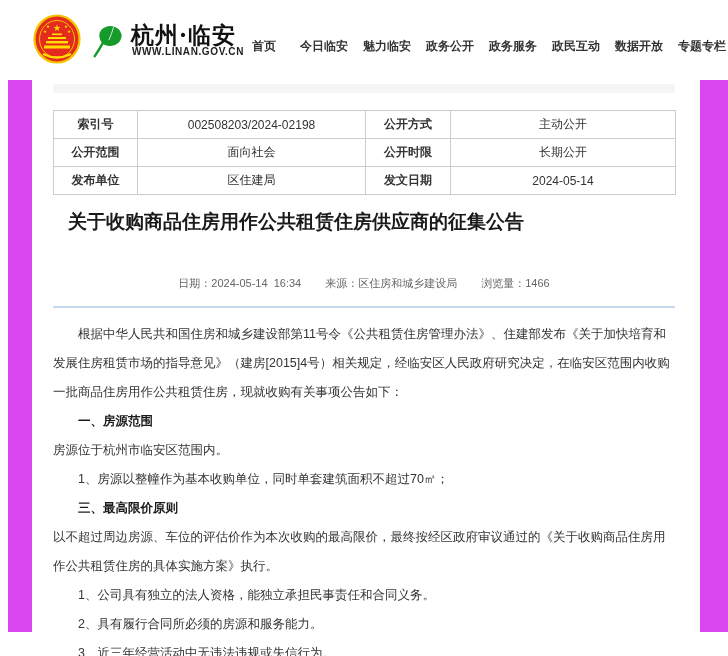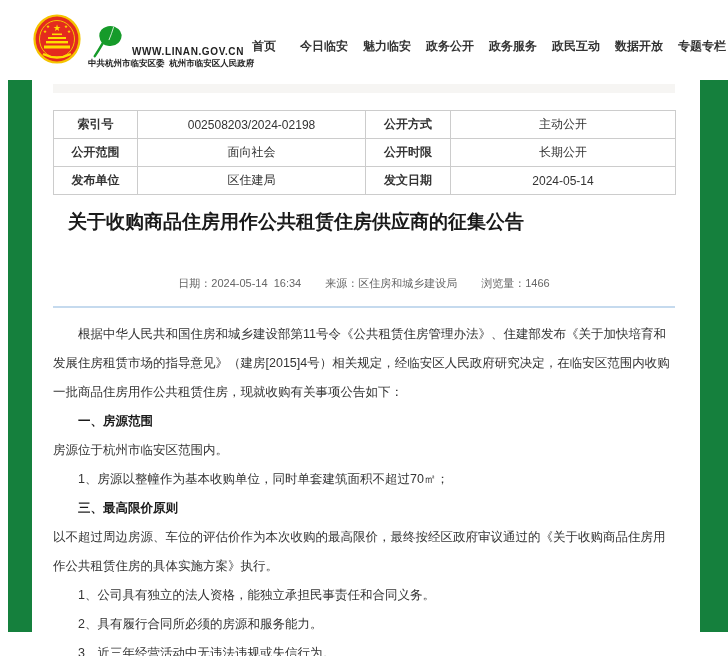--- a/index.html
+++ b/index.html
@@ -18,21 +18,21 @@
   .brand-url { position:absolute; left:132px; top:46px; font-size:10px; font-weight:bold;
     color:#222; letter-spacing:0.6px; white-space:nowrap; }
   .brand-org { position:absolute; left:88px; top:58px; font-size:8.5px; font-weight:bold;
     color:#222; white-space:pre; }
 
   .nav { position:absolute; left:252px; top:38px; display:flex; gap:15px; align-items:center; }
   .nav span { font-size:12px; font-weight:bold; color:#333; white-space:nowrap; cursor:pointer; }
   .nav span:first-child { margin-right:9px; }
 
   
-  .page-bg { position:absolute; left:8px; top:80px; width:720px; height:552px; background:#15803d; }
+  .page-bg { position:absolute; left:8px; top:80px; width:720px; height:552px; background:#d946ef; }
   .panel { position:absolute; left:24px; top:0; width:668px; height:552px; background:#fff; }
   .panel-strip { position:absolute; left:21px; top:4px; width:622px; height:9px; background:#f6f5f3; }
 
   
   .info-table { position:absolute; left:21px; top:30px; width:622px; border-collapse:collapse; table-layout:fixed; }
   .info-table td { border:1px solid #ccc; height:28px; text-align:center; vertical-align:middle;
     font-size:12px; color:#333; overflow:hidden; white-space:nowrap; }
   .info-table td.lbl { font-weight:bold; }
 
   
@@ -68,22 +68,22 @@
         <rect x="15" y="23" width="18" height="2" fill="#ffde00"></rect>
         <rect x="13" y="27" width="22" height="2.4" fill="#ffde00"></rect>
         <rect x="11" y="31.5" width="26" height="3" fill="#ffde00"></rect>
         <path d="M10,40 Q24,47 38,40" fill="none" stroke="#ffde00" stroke-width="2.4"></path>
       </svg>
       <svg class="ginkgo" viewBox="0 0 40 36">
         <path d="M6,34 Q10,28 14,21" fill="none" stroke="#169b2a" stroke-width="2.6" stroke-linecap="round"></path>
         <path d="M14,21 Q8,12 13,6 Q20,0 27,3 Q36,7 34,15 Q32,22 24,23 Q18,24 14,21 Z" fill="#169b2a"></path>
         <path d="M26,3 Q24,10 21,17" fill="none" stroke="#ffffff" stroke-width="1" opacity="0.85"></path>
       </svg>
+      <div class="brand-name">杭州·临安</div>
       <div class="brand-url">WWW.LINAN.GOV.CN</div>
-      <div class="brand-org">中共杭州市临安区委  杭州市临安区人民政府</div>
     </div>
 
     <div class="nav">
       <span>首页</span>
       <span>今日临安</span>
       <span>魅力临安</span>
       <span>政务公开</span>
       <span>政务服务</span>
       <span>政民互动</span>
       <span>数据开放</span>

